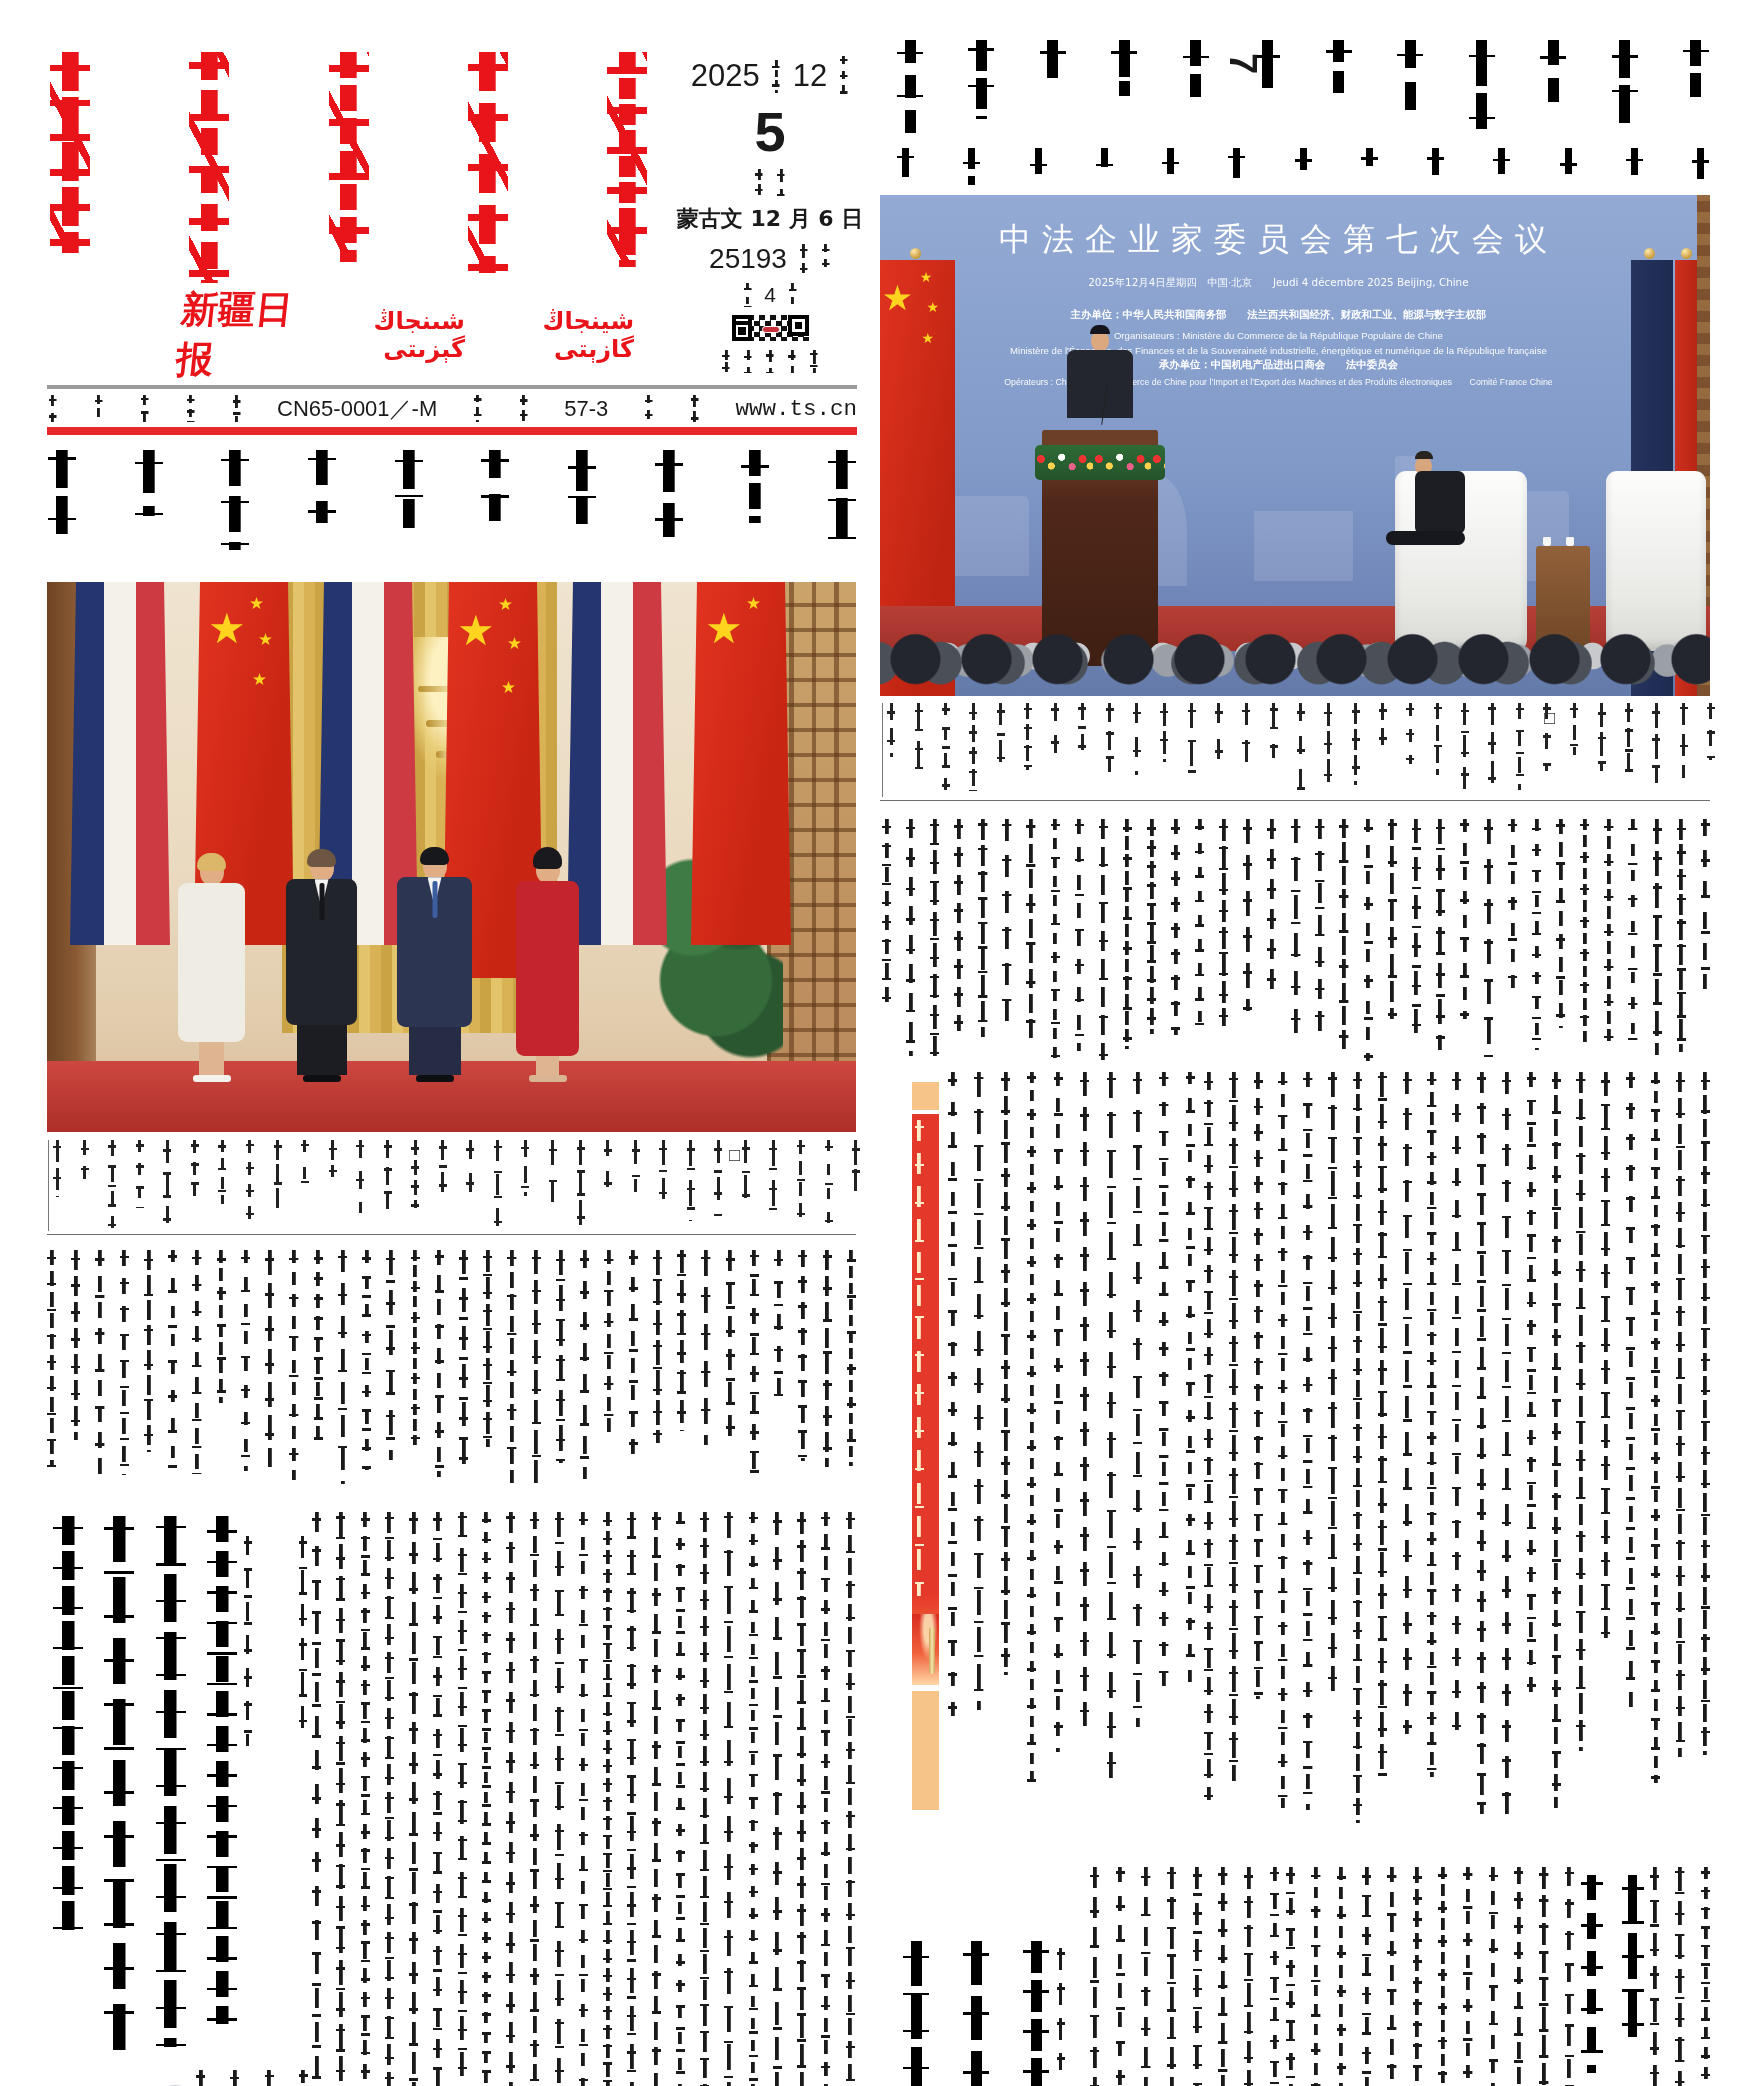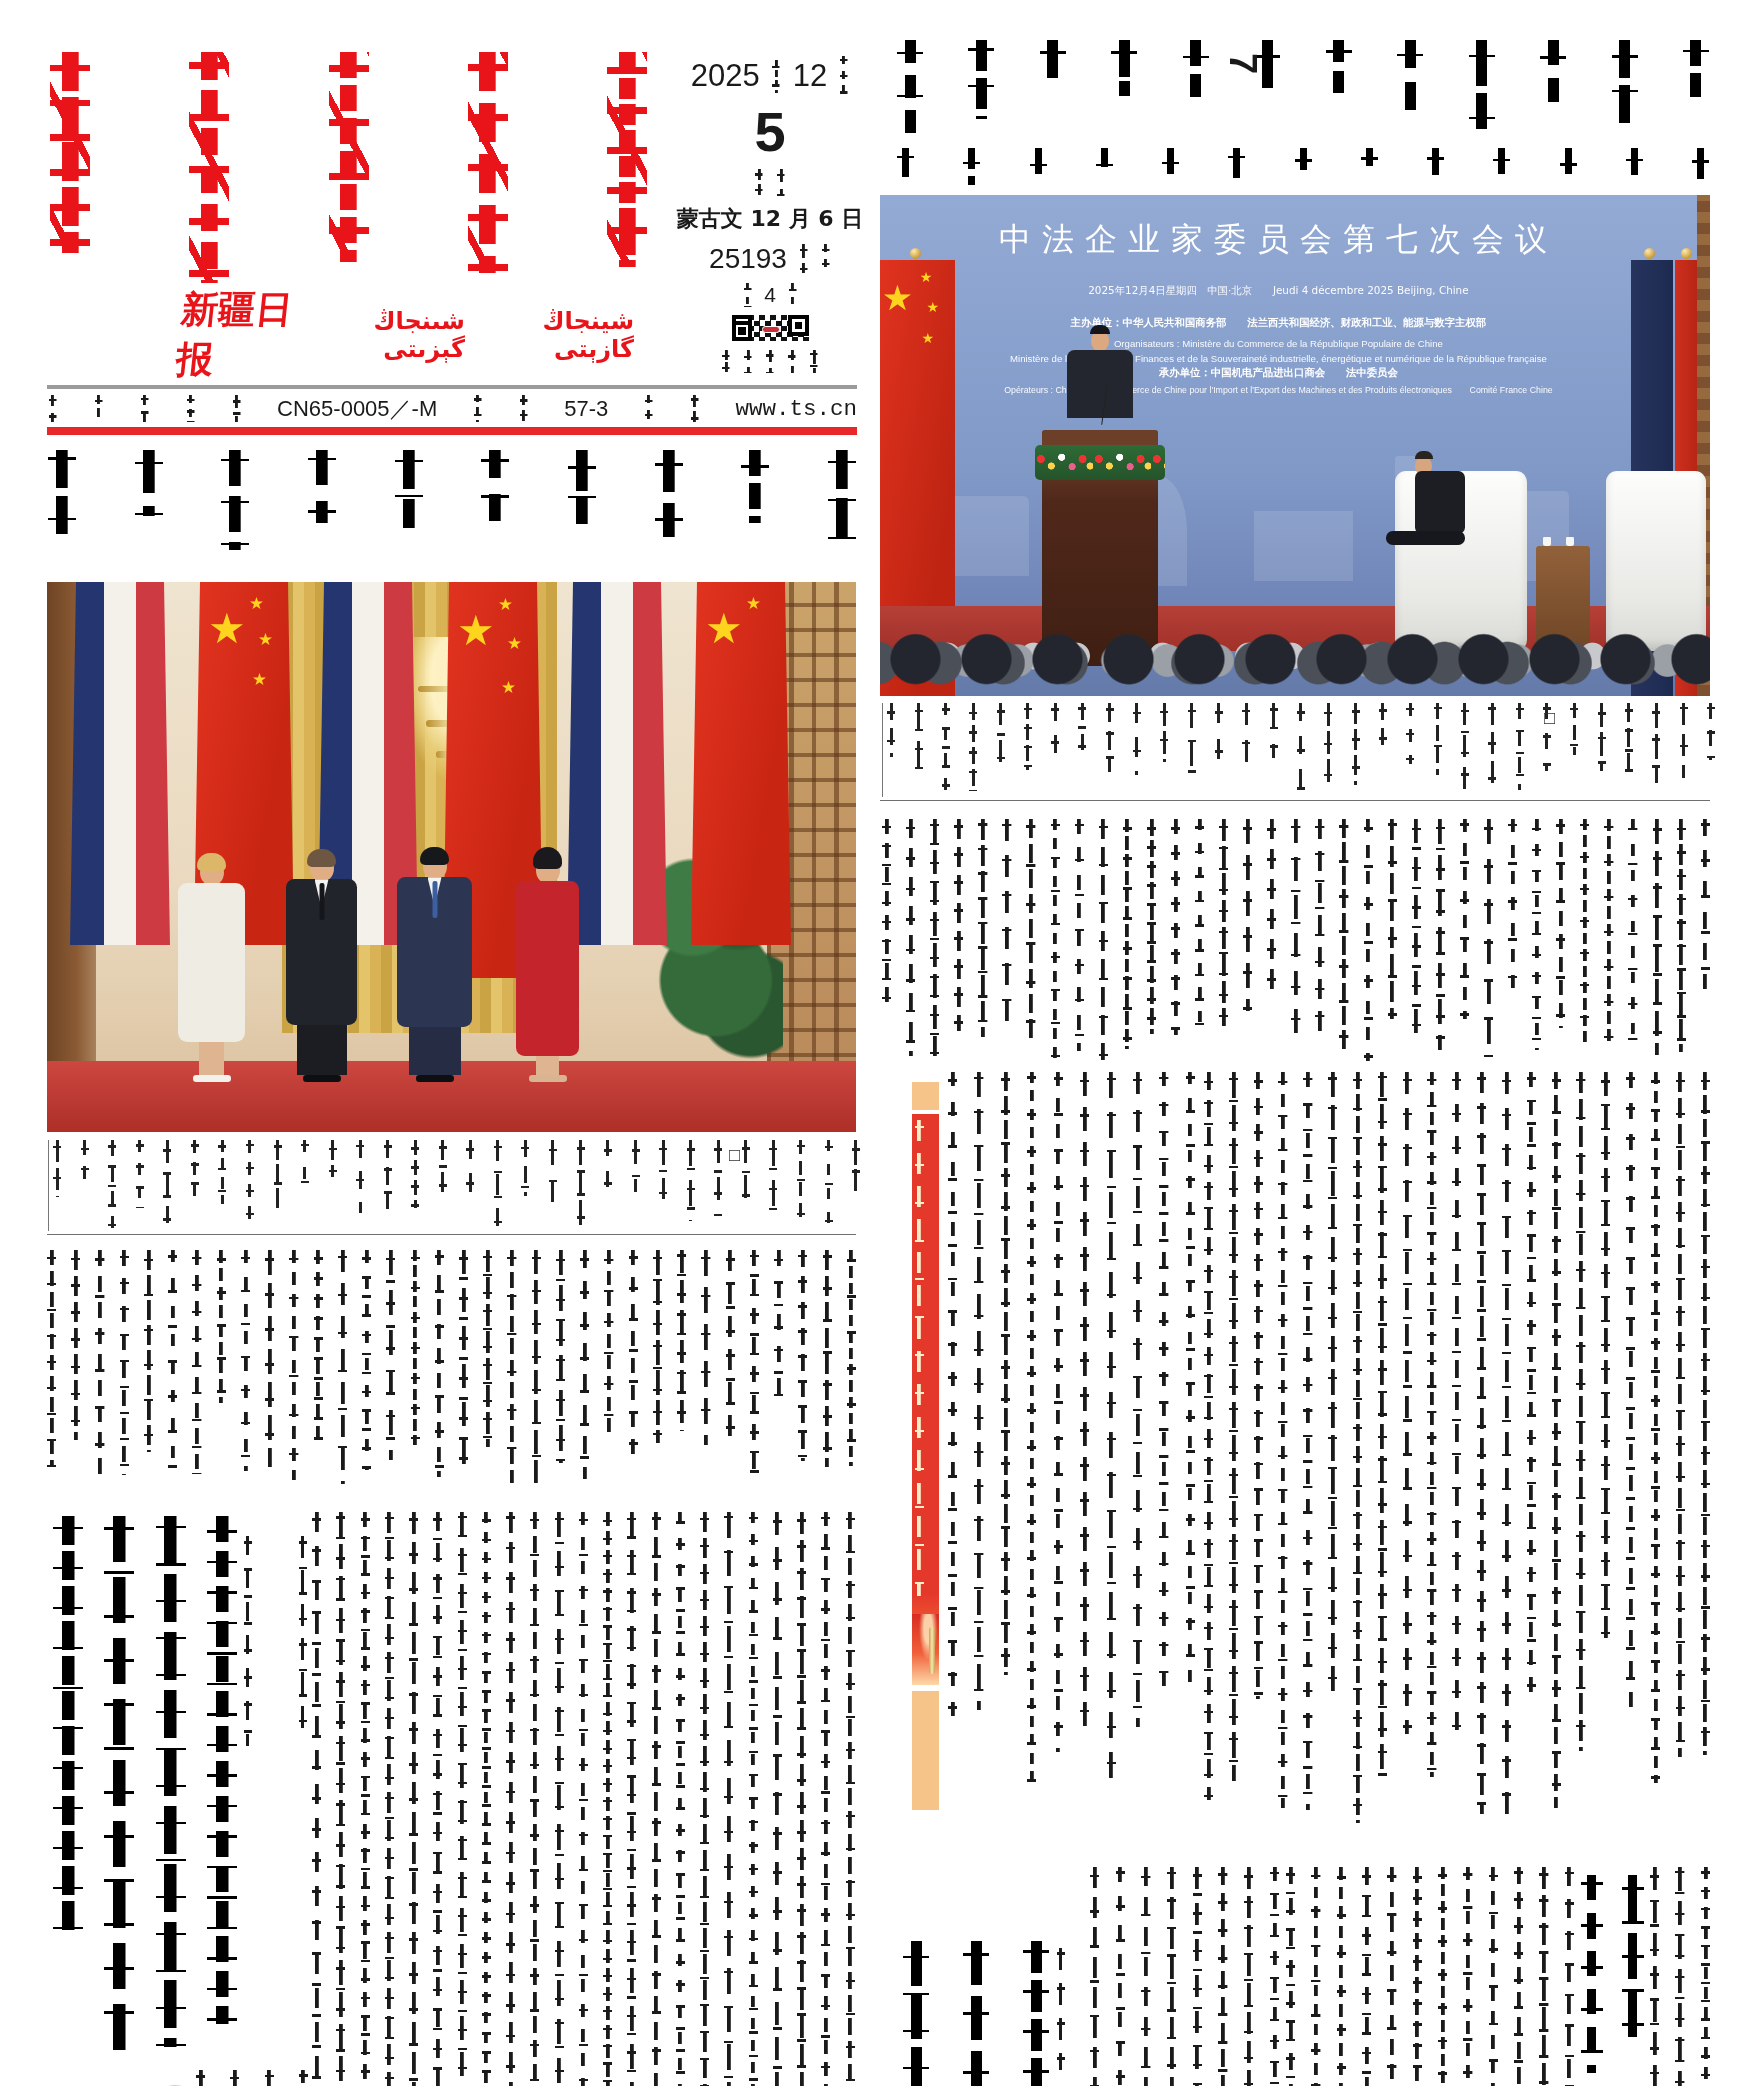--- a/index.html
+++ b/index.html
@@ -78,21 +78,21 @@
   .person .shirt{position:absolute;left:50%;top:0;transform:translateX(-50%);width:14px;height:29px;background:#f4f4f2;clip-path:polygon(0 0,100% 0,50% 100%);}
   .person .tie{position:absolute;left:50%;top:3.3px;transform:translateX(-50%);width:5px;height:37px;border-radius:2.1px;}
   .person .legs{margin-top:-0.8px;}
   .person .shoes{width:38px;height:6.7px;border-radius:3.3px;margin-top:0.8px;}
 
   
   .photoR{background:linear-gradient(180deg,#93aad4 0%,#8099c7 55%,#7288ba 78%,#647aa9 100%);overflow:hidden;}
   .ban{position:absolute;left:5%;right:9%;top:4.5%;text-align:center;color:#fff;z-index:2;}
   .ban .t1{font-size:32px;font-weight:normal;letter-spacing:11px;}
   .ban .t2{font-size:18px;font-weight:bold;letter-spacing:0.8px;margin-top:9.2px;}
-  .ban .t3{font-size:10.4px;margin-top:22px;opacity:.96;}
+  .ban .t3{font-size:10.4px;margin-top:14px;opacity:.96;}
   .ban .t4{font-size:10.4px;font-weight:bold;margin-top:18.4px;}
   .ban .t5{font-size:9.6px;margin-top:8.3px;opacity:.95;}
   .ban .t6{font-size:9.6px;margin-top:4.2px;opacity:.95;}
   .ban .t7{font-size:10.4px;font-weight:bold;margin-top:2px;}
   .ban .t8{font-size:8.8px;margin-top:4.2px;opacity:.95;}
   .sk{position:absolute;background:rgba(255,255,255,.13);z-index:1;}
   .stageflagL{position:absolute;left:-1%;top:13%;width:10%;height:87%;z-index:3;
       background:linear-gradient(100deg,#e23420,#bf2412 75%);color:#ffd41e;}
   .stageflagR1{position:absolute;right:4.5%;top:13%;width:5%;height:87%;z-index:3;background:linear-gradient(90deg,#26345e,#1d2a50);}
   .stageflagR2{position:absolute;right:0.8%;top:13%;width:3.4%;height:87%;z-index:3;background:linear-gradient(90deg,#cf2f1e,#b02312);}
@@ -237,21 +237,21 @@
     </div>
   <div class="abs pagenum" style="left:1232px;top:42px;font-size:38px">7</div>
 
   <div class="abs grayrule" style="left:47px;top:385px;width:810px;height:3.8px"></div>
   <div class="abs" style="left:47px;top:394px;width:810px;height:29px;display:flex;align-items:center;justify-content:space-between;">
     <span class="mglyph" style="height: 27px; --a: 11.3px; --b: 18px; --c: 3.8px; --d: 16.7px; --stem: 2.9px; --tick: 7.5px; --ink: #1a1a1a;"></span>
     <span class="mglyph" style="height: 27px; --a: 8.8px; --b: 13.4px; --c: 5px; --d: 22px; --stem: 2.9px; --tick: 7.5px; --ink: #1a1a1a;"></span>
     <span class="mglyph" style="height: 27px; --a: 10px; --b: 17.5px; --c: 2.9px; --d: 13.4px; --stem: 2.9px; --tick: 7.5px; --ink: #1a1a1a;"></span>
     <span class="mglyph" style="height: 27px; --a: 8px; --b: 13.8px; --c: 3.8px; --d: 11.3px; --stem: 2.9px; --tick: 7.5px; --ink: #1a1a1a;"></span>
     <span class="mglyph" style="height: 27px; --a: 13px; --b: 20.5px; --c: 5.4px; --d: 12px; --stem: 2.9px; --tick: 7.5px; --ink: #1a1a1a;"></span>
-    <span style="font-size:22px;font-family:'Liberation Sans',sans-serif">CN65-0005／-M</span>
+    <span style="font-size:22px;font-family:'Liberation Sans',sans-serif">CN65-0001／-M</span>
     <span class="mglyph" style="height: 27px; --a: 7px; --b: 12.5px; --c: 3.3px; --d: 15.4px; --stem: 2.9px; --tick: 7.5px; --ink: #1a1a1a;"></span>
     <span class="mglyph" style="height: 27px; --a: 10.4px; --b: 15.4px; --c: 4.2px; --d: 14.6px; --stem: 2.9px; --tick: 7.5px; --ink: #1a1a1a;"></span>
     <span style="font-size:22px">57-3</span>
     <span class="mglyph" style="height: 27px; --a: 8.3px; --b: 15.4px; --c: 4.6px; --d: 14px; --stem: 2.9px; --tick: 7.5px; --ink: #1a1a1a;"></span>
     <span class="mglyph" style="height: 27px; --a: 11.7px; --b: 16px; --c: 3.3px; --d: 19px; --stem: 2.9px; --tick: 7.5px; --ink: #1a1a1a;"></span>
     <span style="font-size:22.5px;font-family:'Liberation Mono',monospace">www.ts.cn</span>
   </div>
   <div class="abs redbar" style="left:47px;top:427px;width:810px;height:8.3px"></div>
 
   <div class="mtext" style="left:48px;top:450px;width:808px;height:114px">

